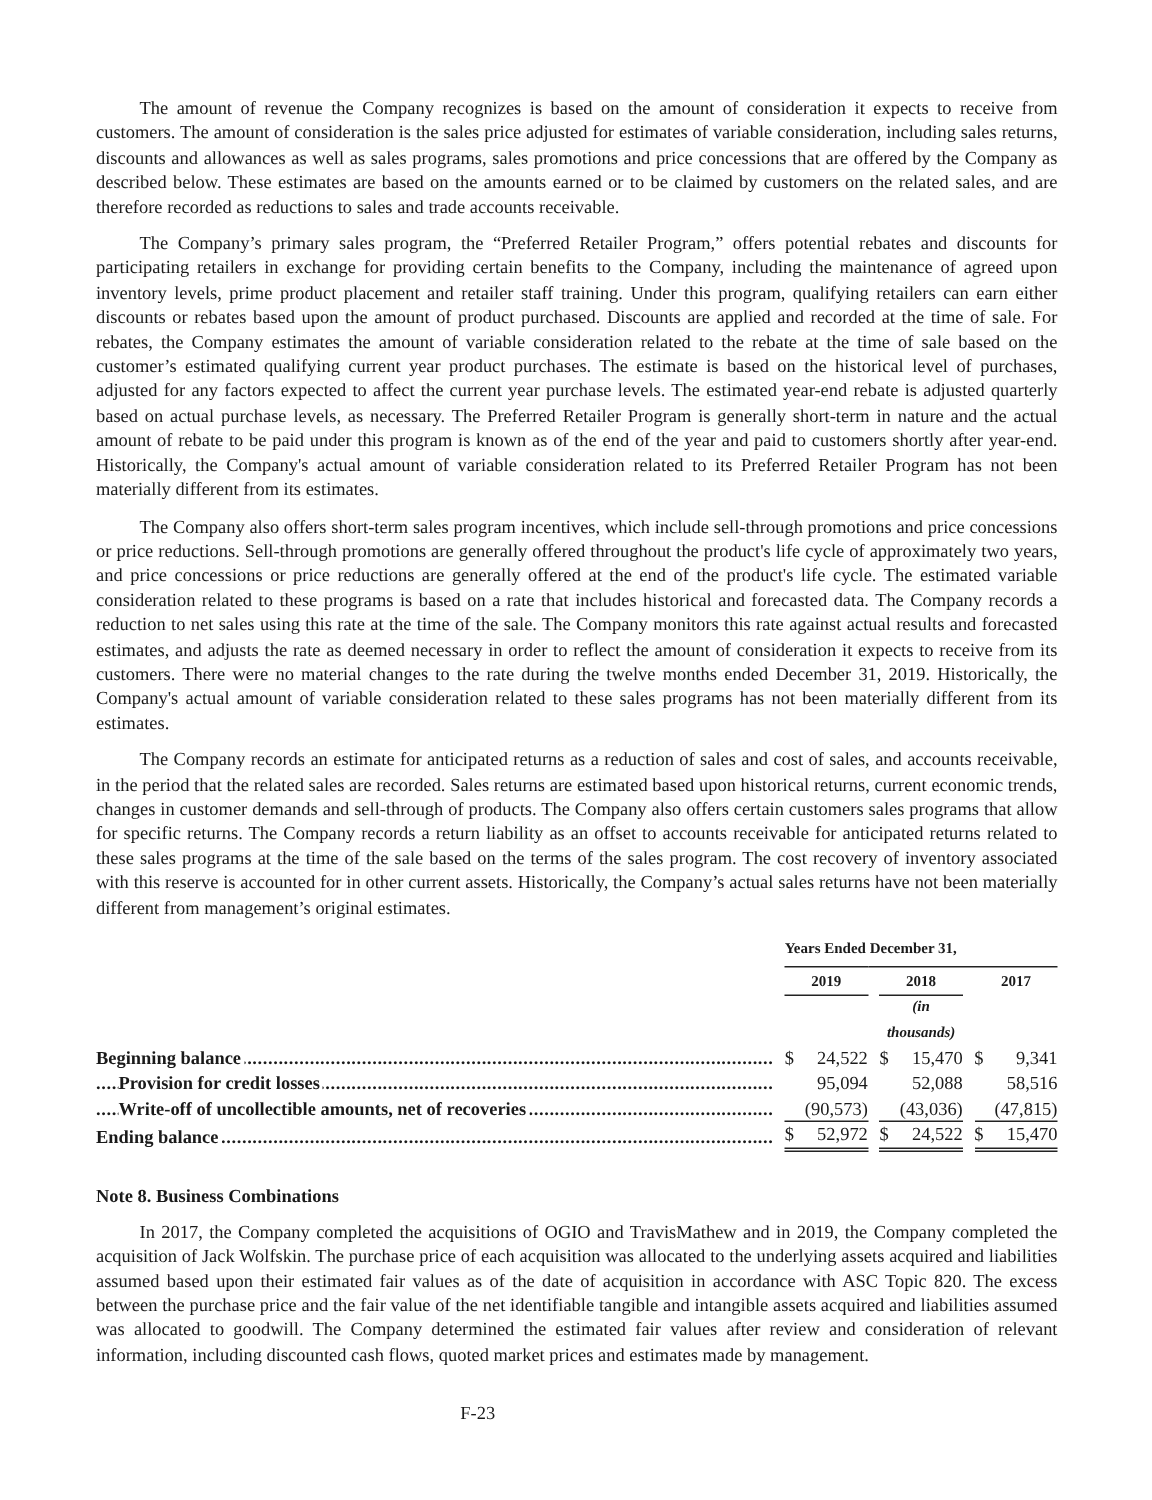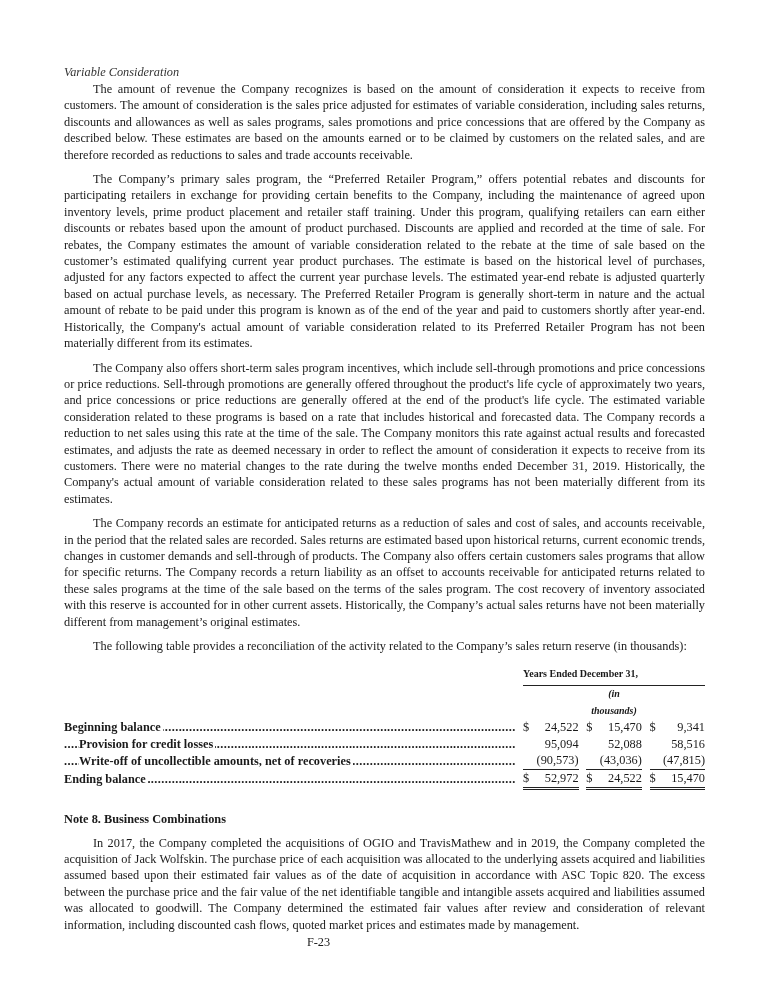--- a/index.html
+++ b/index.html
@@ -35,33 +35,40 @@
   .hdr-year.rule { border-bottom: 1px solid #222; }
   .hdr-unit { text-align: center; font-style: italic; font-weight: bold; font-size: 10px; }
   .single-under { border-bottom: 1px solid #222; }
   .double-under { border-bottom: 3px double #222; }
   .footer { position: absolute; top: 935px; left: 0; width: 637px; text-align: center; font-size: 12.3px; }
 </style>
 </head>
 <body>
 
 <div class="page">
-  <div class="subhead">Variable Consideration</div>
   <p class="body">The amount of revenue the Company recognizes is based on the amount of consideration it expects to receive from customers. The amount of consideration is the sales price adjusted for estimates of variable consideration, including sales returns, discounts and allowances as well as sales programs, sales promotions and price concessions that are offered by the Company as described below. These estimates are based on the amounts earned or to be claimed by customers on the related sales, and are therefore recorded as reductions to sales and trade accounts receivable.</p>
   <p class="body">The Company’s primary sales program, the “Preferred Retailer Program,” offers potential rebates and discounts for participating retailers in exchange for providing certain benefits to the Company, including the maintenance of agreed upon inventory levels, prime product placement and retailer staff training. Under this program, qualifying retailers can earn either discounts or rebates based upon the amount of product purchased. Discounts are applied and recorded at the time of sale. For rebates, the Company estimates the amount of variable consideration related to the rebate at the time of sale based on the customer’s estimated qualifying current year product purchases. The estimate is based on the historical level of purchases, adjusted for any factors expected to affect the current year purchase levels. The estimated year-end rebate is adjusted quarterly based on actual purchase levels, as necessary. The Preferred Retailer Program is generally short-term in nature and the actual amount of rebate to be paid under this program is known as of the end of the year and paid to customers shortly after year-end. Historically, the Company's actual amount of variable consideration related to its Preferred Retailer Program has not been materially different from its estimates.</p>
   <p class="body">The Company also offers short-term sales program incentives, which include sell-through promotions and price concessions or price reductions. Sell-through promotions are generally offered throughout the product's life cycle of approximately two years, and price concessions or price reductions are generally offered at the end of the product's life cycle. The estimated variable consideration related to these programs is based on a rate that includes historical and forecasted data. The Company records a reduction to net sales using this rate at the time of the sale. The Company monitors this rate against actual results and forecasted estimates, and adjusts the rate as deemed necessary in order to reflect the amount of consideration it expects to receive from its customers. There were no material changes to the rate during the twelve months ended December 31, 2019. Historically, the Company's actual amount of variable consideration related to these sales programs has not been materially different from its estimates.</p>
   <p class="body">The Company records an estimate for anticipated returns as a reduction of sales and cost of sales, and accounts receivable, in the period that the related sales are recorded. Sales returns are estimated based upon historical returns, current economic trends, changes in customer demands and sell-through of products. The Company also offers certain customers sales programs that allow for specific returns. The Company records a return liability as an offset to accounts receivable for anticipated returns related to these sales programs at the time of the sale based on the terms of the sales program. The cost recovery of inventory associated with this reserve is accounted for in other current assets. Historically, the Company’s actual sales returns have not been materially different from management’s original estimates.</p>
-  <p class="body">The following table provides a reconciliation of the activity related to the Company’s sales return reserve (in thousands):</p>
 
   <table class="recon">
     <tbody>
         <tr>
       <td class="label-cell"></td>
       <td class="gap"></td>
       <td colspan="5" class="hdr-years">Years Ended December 31,</td>
+    </tr>
+    <tr>
+      <td class="label-cell"></td>
+      <td class="gap"></td>
+      <td class="hdr-year rule">2019</td>
+      <td class="gap"></td>
+      <td class="hdr-year rule">2018</td>
+      <td class="gap"></td>
+      <td class="hdr-year">2017</td>
     </tr>
     <tr>
       <td class="label-cell"></td>
       <td class="gap"></td>
       <td></td>
       <td class="gap"></td>
       <td class="hdr-unit">(in thousands)</td>
       <td class="gap"></td>
       <td></td>
     </tr>

